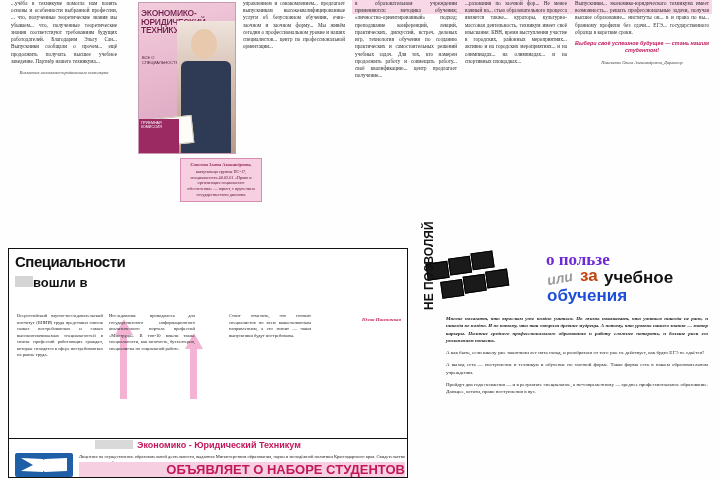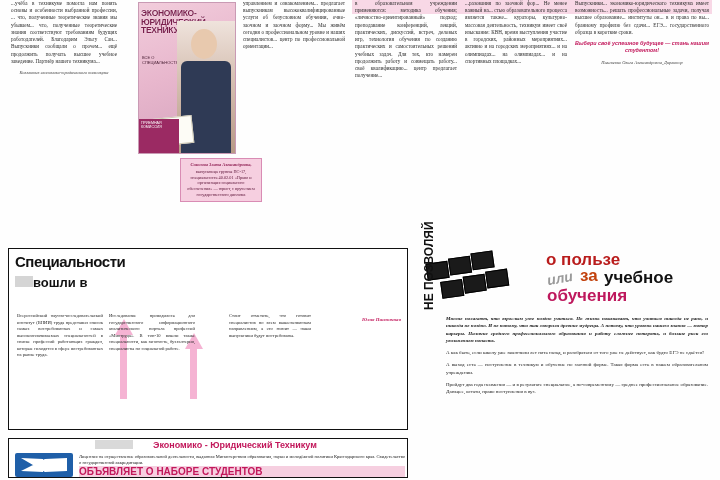--- a/index.html
+++ b/index.html
@@ -176,21 +176,21 @@
     left: 352px; top: 0;
     width: 360px; height: 14px;
     background: #f2b8d2;
     opacity: .55;
   }
 
   
   .band-top10 {
     position: absolute;
     left: 8px; top: 248px;
-    width: 400px; height: 182px;
+    width: 400px; height: 210px;
     background: #ffffff;
     border: 1.4px solid #111;
     box-sizing: border-box;
     overflow: hidden;
   }
   .band-head {
     position: relative;
     height: 62px;
   }
   .bh-spec {
@@ -281,24 +281,24 @@
     left: 414px; top: 248px;
     width: 300px; height: 182px;
   }
   .br-title {
     position: relative;
     height: 58px;
   }
   .br-o {
     position: absolute;
     left: 132px; top: 2px;
-    font-family: Liberation Sans, sans-serif;
+    font-family: Liberation Serif, serif;
     font-weight: bold;
     font-size: 17px;
-    color: #b91c1c;
+    color: #6d28d9;
   }
   .br-or {
     position: absolute;
     left: 133px; top: 22px;
     font-family: "Liberation Sans", sans-serif;
     font-weight: bold;
     font-style: italic;
     font-size: 14px;
     color: #9a9a9a;
     transform: rotate(-10deg);
@@ -318,21 +318,21 @@
     font-weight: bold;
     font-size: 17px;
     color: #111;
   }
   .br-obuch {
     position: absolute;
     left: 133px; top: 38px;
     font-family: "Liberation Sans", sans-serif;
     font-weight: bold;
     font-size: 17px;
-    color: #be185d;
+    color: #1d4ed8;
   }
   .film-strip {
     position: absolute;
     left: 14px; top: 4px;
     width: 110px; height: 52px;
     transform: rotate(-8deg);
   }
   .film-cell {
     position: absolute;
     width: 20px; height: 15px;
@@ -374,21 +374,21 @@
     overflow: hidden;
     background: #fff;
   }
   .bb-head {
     position: relative;
     height: 14px;
     background: #fff;
   }
   .bb-title {
     position: absolute;
-    left: 144px; top: 1px;
+    left: 128px; top: 1px;
     font-family: "Liberation Sans", sans-serif;
     font-weight: bold;
     font-size: 9px;
     color: #c2185b;
   }
   .bb-blur {
     position: absolute;
     left: 86px; top: 1px;
     width: 38px; height: 9px;
     background: #b9b9b9;
@@ -414,24 +414,24 @@
     left: 70px; top: 15px;
     width: 326px;
     font-size: 4.5px;
     line-height: 1.4;
     text-align: justify;
   }
   .bb-footer {
     position: absolute;
     left: 70px; bottom: 0;
     width: 326px;
-    text-align: left;
-    font-family: "Liberation Sans", sans-serif;
-    font-weight: bold;
-    font-size: 10px;
+    text-align: right;
+    font-family: "Liberation Sans", sans-serif;
+    font-weight: bold;
+    font-size: 13px;
     color: #c2185b;
     background: #f6cfe0;
   }
 </style>
 </head>
 <body>
 
 <div class="page">
 
   <div class="top-section">

